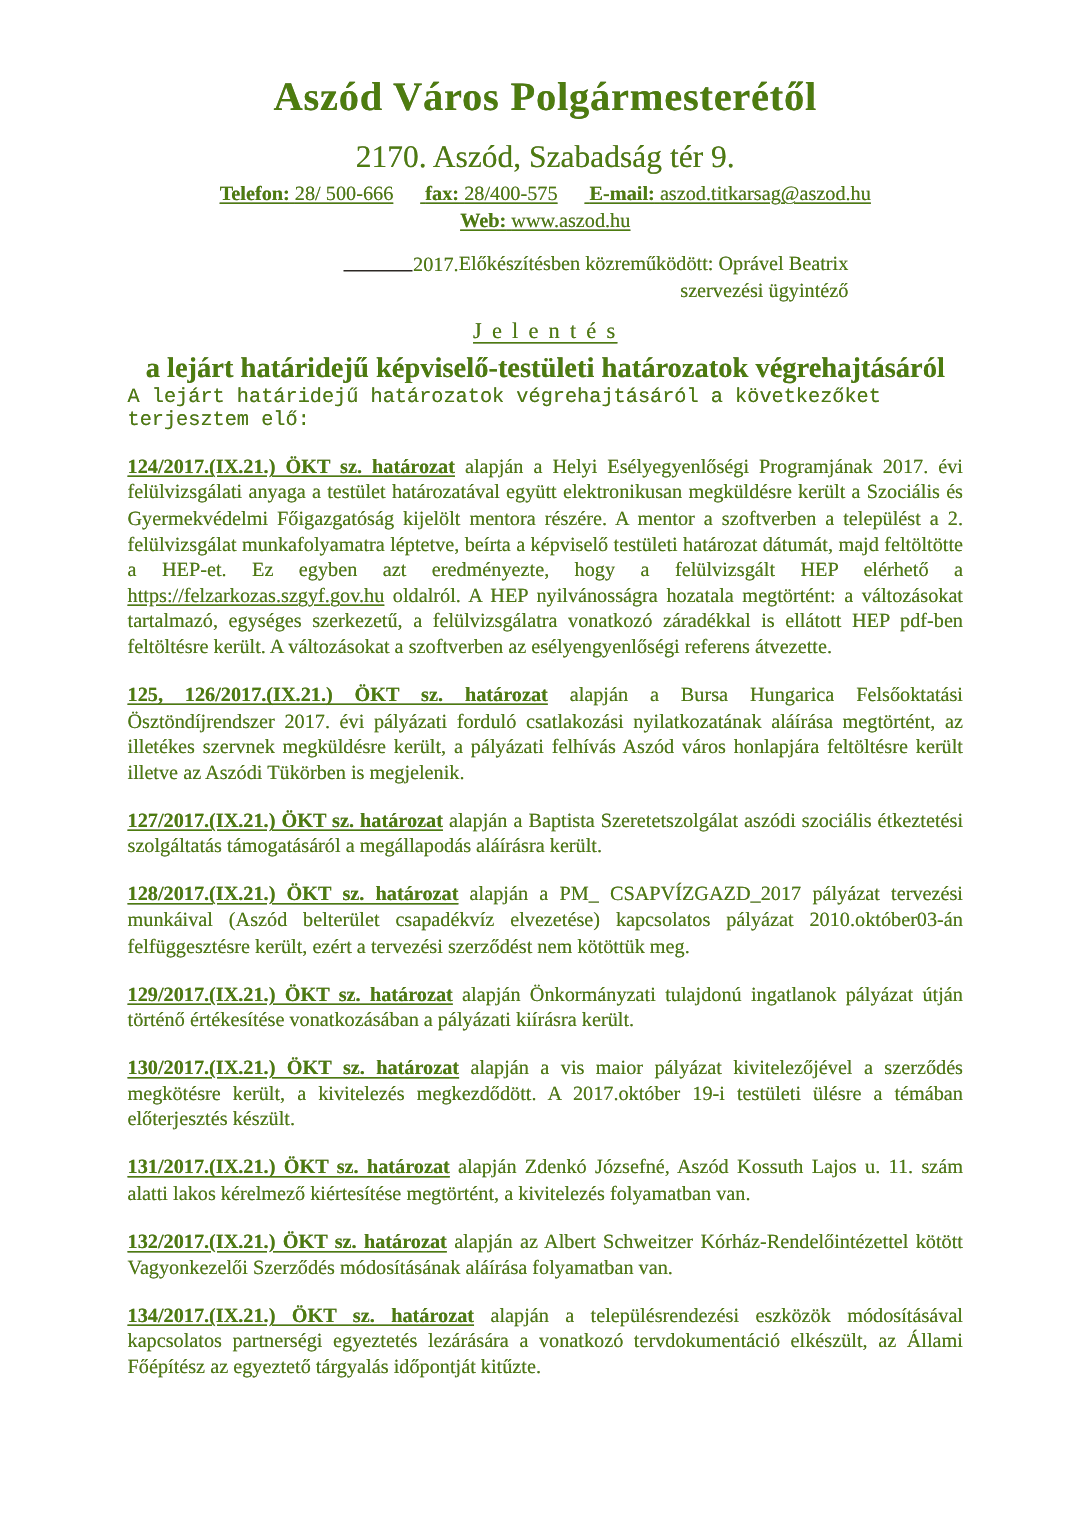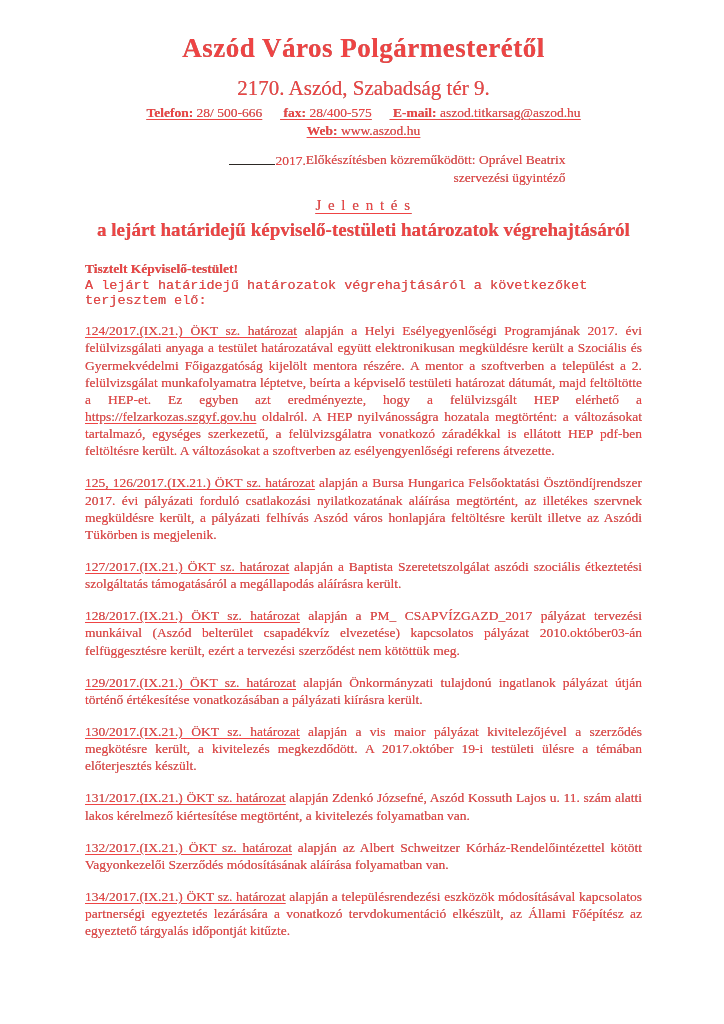--- a/index.html
+++ b/index.html
@@ -7,23 +7,23 @@
     padding: 0;
     width: 724px;
     height: 1024px;
     overflow: hidden;
     background: #ffffff;
   }
   .page {
     box-sizing: border-box;
     width: 724px;
     height: 912px;
-    padding: 34px 82px 20px 85px;
+    padding: 50px 82px 20px 85px;
     font-family: "Liberation Serif", "DejaVu Serif", serif;
-    color: #ef4444;
+    color: #4d7c0f;
     text-shadow: 0 0 0.35px rgba(40,32,26,0.55);
   }
   
   .letterhead { text-align: center; }
   .org {
     font-size: 27px;
     font-weight: bold;
     letter-spacing: 0.5px;
     line-height: 1.1;
   }
@@ -86,21 +86,21 @@
     font-family: Liberation Mono, monospace;
   }
   .para {
     margin: 15px 0 0 0;
     font-size: 13.5px;
     line-height: 1.27;
     text-align: justify;
   }
   .para:first-of-type { margin-top: 14px; }
   .ref {
-    font-weight: normal;
+    font-weight: bold;
     text-decoration: underline;
     text-underline-offset: 2px;
   }
   .doclink {
     text-decoration: underline;
     text-underline-offset: 2px;
   }
 </style>
 </head>
 <body>
@@ -130,21 +130,20 @@
     </div>
     <div class="prepared">
       <div>Előkészítésben  közreműködött: Oprável Beatrix</div>
       <div>szervezési ügyintéző</div>
     </div>
   </div>
 
   <h1 class="title">J e l e n t é s</h1>
   <h2 class="subtitle">a lejárt határidejű képviselő-testületi határozatok végrehajtásáról</h2>
 
-  <p class="salutation">Tisztelt Képviselő-testület!</p>
   <p class="intro">A lejárt határidejű határozatok végrehajtásáról a következőket terjesztem elő:</p>
 
   <div id="resolutions">
   <p class="para"><span class="ref">124/2017.(IX.21.) ÖKT sz. határozat</span><span> alapján a Helyi Esélyegyenlőségi Programjának 2017. évi felülvizsgálati anyaga a testület határozatával együtt elektronikusan megküldésre került a Szociális és Gyermekvédelmi Főigazgatóság kijelölt mentora részére. A mentor a szoftverben a települést a 2. felülvizsgálat munkafolyamatra léptetve, beírta a képviselő testületi határozat dátumát, majd feltöltötte a HEP-et. Ez egyben azt eredményezte, hogy a felülvizsgált HEP elérhető a </span><span class="doclink">https://felzarkozas.szgyf.gov.hu</span><span> oldalról. A HEP nyilvánosságra hozatala megtörtént: a változásokat tartalmazó, egységes szerkezetű, a felülvizsgálatra vonatkozó záradékkal is ellátott HEP pdf-ben feltöltésre került. A változásokat a szoftverben az esélyengyenlőségi referens átvezette.</span></p>
 
   <p class="para"><span class="ref">125, 126/2017.(IX.21.) ÖKT sz. határozat</span><span> alapján a Bursa Hungarica Felsőoktatási Ösztöndíjrendszer 2017. évi pályázati forduló csatlakozási nyilatkozatának aláírása megtörtént, az illetékes szervnek megküldésre került, a pályázati felhívás Aszód város honlapjára feltöltésre került illetve az Aszódi Tükörben is megjelenik.</span></p>
 
   <p class="para"><span class="ref">127/2017.(IX.21.) ÖKT sz. határozat</span><span> alapján a Baptista Szeretetszolgálat aszódi szociális étkeztetési szolgáltatás támogatásáról a megállapodás aláírásra került.</span></p>
 
   <p class="para"><span class="ref">128/2017.(IX.21.) ÖKT sz. határozat</span><span> alapján a PM_ CSAPVÍZGAZD_2017 pályázat tervezési munkáival (Aszód belterület csapadékvíz elvezetése) kapcsolatos pályázat 2010.október03-án felfüggesztésre került, ezért a tervezési szerződést nem kötöttük meg.</span></p>

